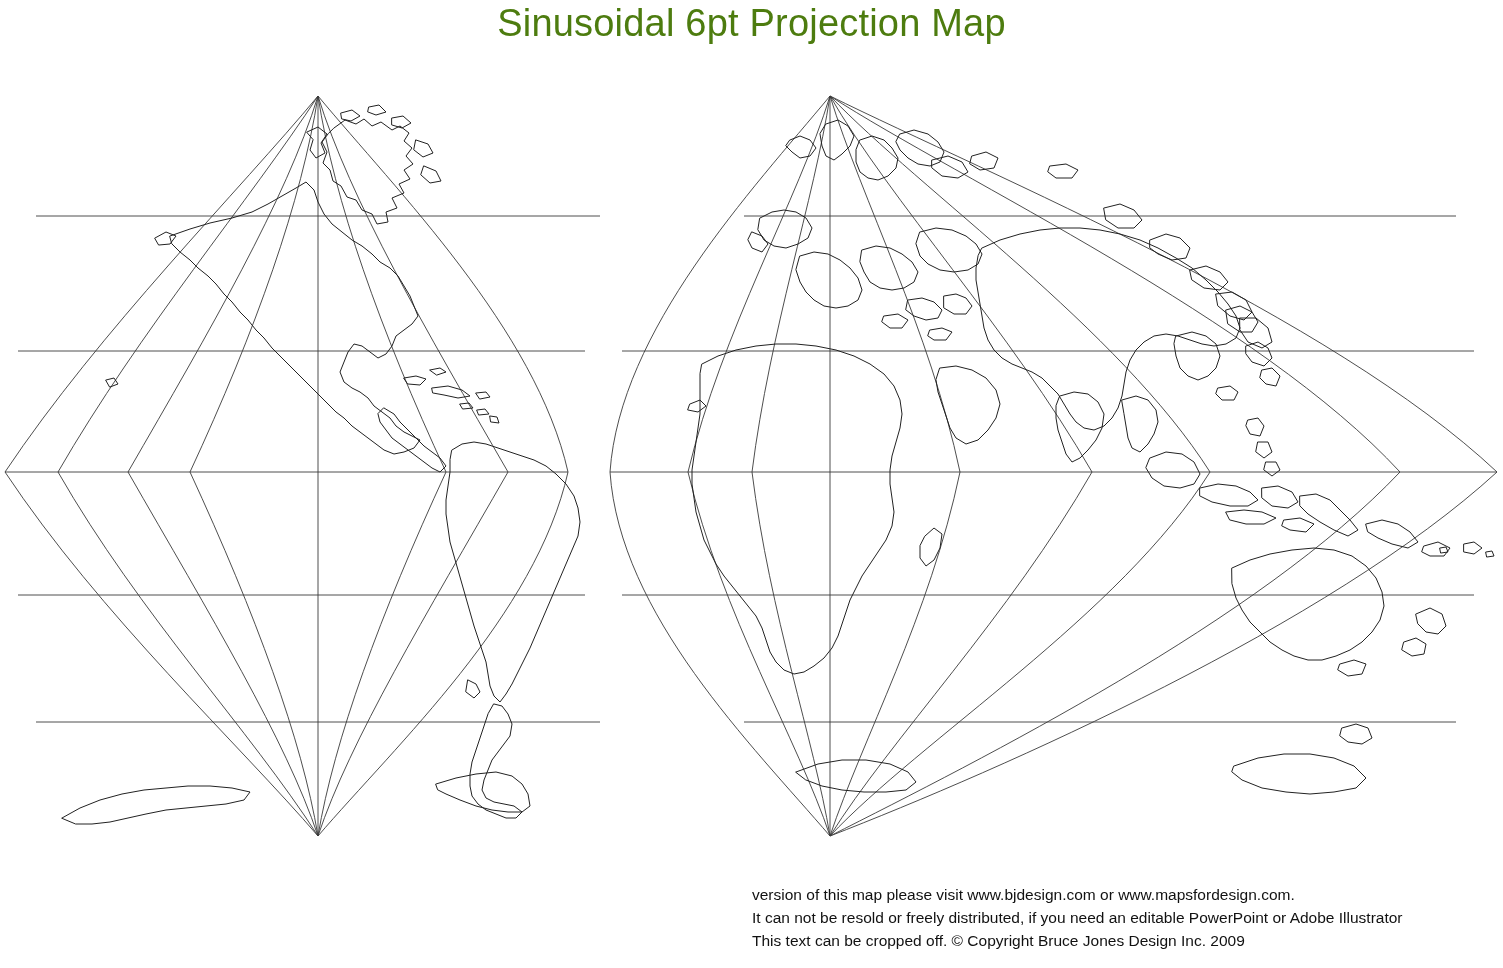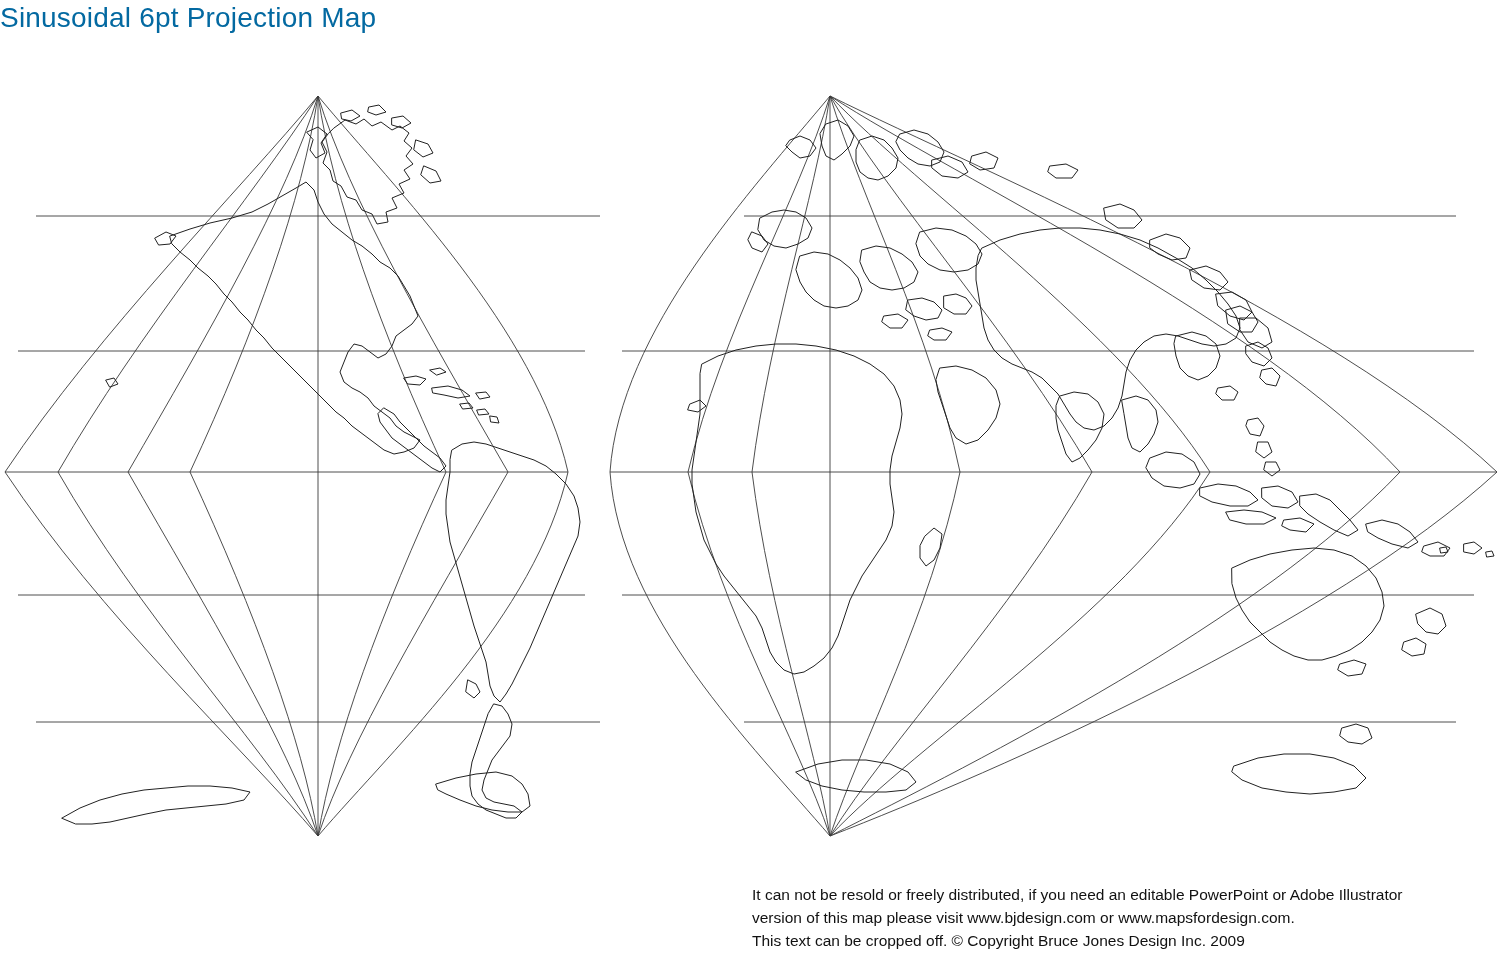--- a/index.html
+++ b/index.html
@@ -13,25 +13,25 @@
     position: relative;
     overflow: hidden;
     font-family: "Liberation Sans", sans-serif;
     color: #111111;
   }
   #map-title {
     position: absolute;
     top: 2px;
     left: 0;
     width: 1503px;
-    text-align: left;
-    font-size: 28px;
+    text-align: center;
+    font-size: 38px;
     font-weight: 400;
     letter-spacing: 0.2px;
-    color: #0369a1;
+    color: #4d7c0f;
     white-space: nowrap;
   }
   #map-canvas {
     position: absolute;
     top: 0;
     left: 0;
     width: 1503px;
     height: 968px;
   }
   #map-canvas svg {
@@ -206,16 +206,16 @@
     <path class="coast" d="M1486,552 L1492,551 L1494,556 L1487,557 Z"></path>
 
     <path class="coast" d="M796,772 L818,764 L842,760 L866,760 L890,764 L908,772 L916,782 L906,790 L886,792 L864,792 L842,790 L822,786 L806,780 Z"></path>
     <path class="coast" d="M1234,766 L1258,758 L1284,754 L1310,754 L1334,758 L1354,766 L1366,778 L1356,788 L1334,792 L1310,794 L1286,792 L1262,788 L1242,780 L1232,772 Z"></path>
     <path class="coast" d="M1342,728 L1356,724 L1368,728 L1372,738 L1362,744 L1348,742 L1340,736 Z"></path>
   </g>
 </svg>
 </div>
 
 <div id="credit-block">
+  <div>version of this map please visit www.bjdesign.com or www.mapsfordesign.com.</div>
   <div>It can not be resold or freely distributed, if you need an editable PowerPoint or Adobe Illustrator</div>
-  <div>version of this map please visit www.bjdesign.com or www.mapsfordesign.com.</div>
   <div>This text can be cropped off.  © Copyright Bruce Jones Design Inc. 2009</div>
 </div>
 
 </body></html>

